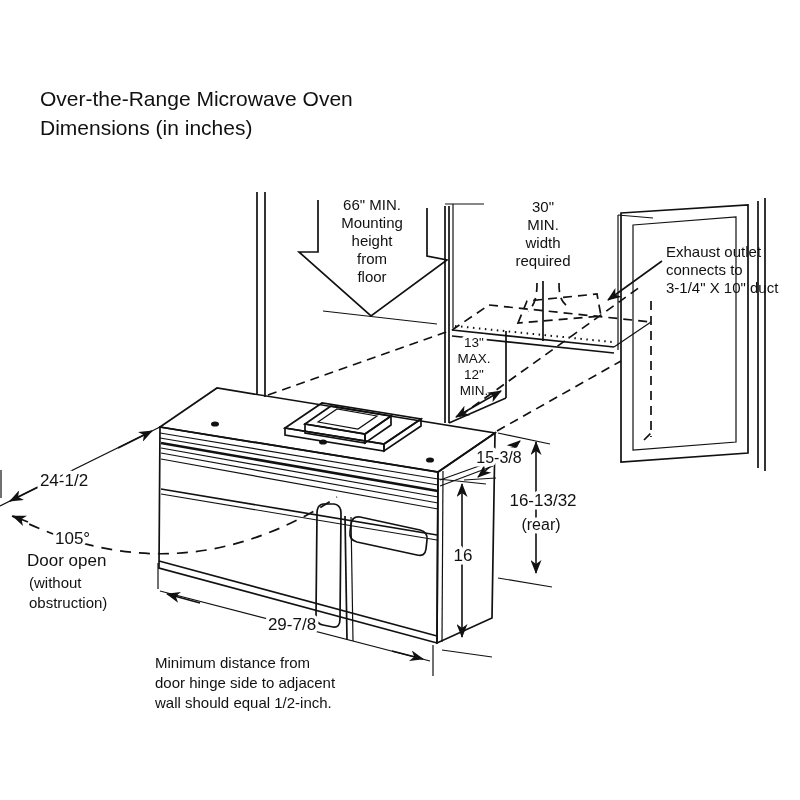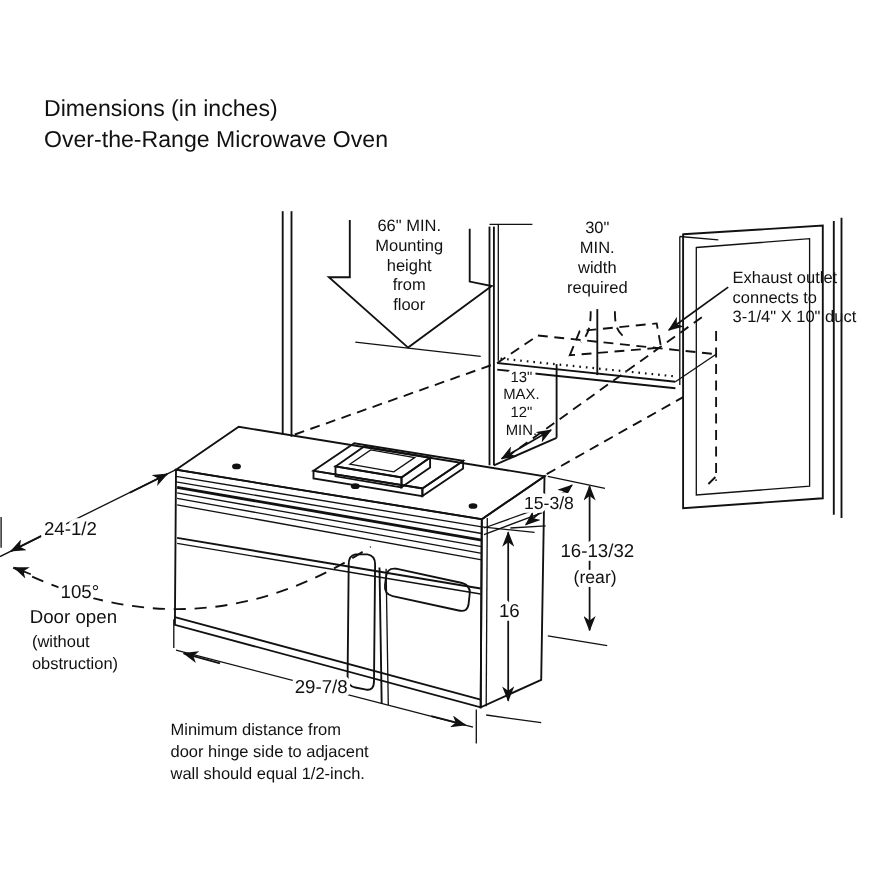--- a/index.html
+++ b/index.html
@@ -17,22 +17,22 @@
   .t15{font-size:15px;} .t17{font-size:17px;} .t13{font-size:13.5px;} .t16{font-size:16px;}
   .mid{text-anchor:middle;}
   .halo{paint-order:stroke;stroke:#fff;stroke-width:7px;stroke-linejoin:round;}
 </style>
 </head>
 <body>
 
 <div id="stage">
 
   <div id="title">
+    <div>Over-the-Range Microwave Oven</div>
     <div>Dimensions (in inches)</div>
-    <div>Over-the-Range Microwave Oven</div>
   </div>
 
   <svg width="800" height="800" viewBox="0 0 800 800">
     <defs>
       <marker id="mE" markerWidth="14" markerHeight="11" refX="13" refY="5.5" orient="auto" markerUnits="userSpaceOnUse">
         <path d="M0,0 L14,5.5 L0,11 L4,5.5 Z" fill="#111"></path>
       </marker>
       <marker id="mS" markerWidth="14" markerHeight="11" refX="13" refY="5.5" orient="auto-start-reverse" markerUnits="userSpaceOnUse">
         <path d="M0,0 L14,5.5 L0,11 L4,5.5 Z" fill="#111"></path>
       </marker>

